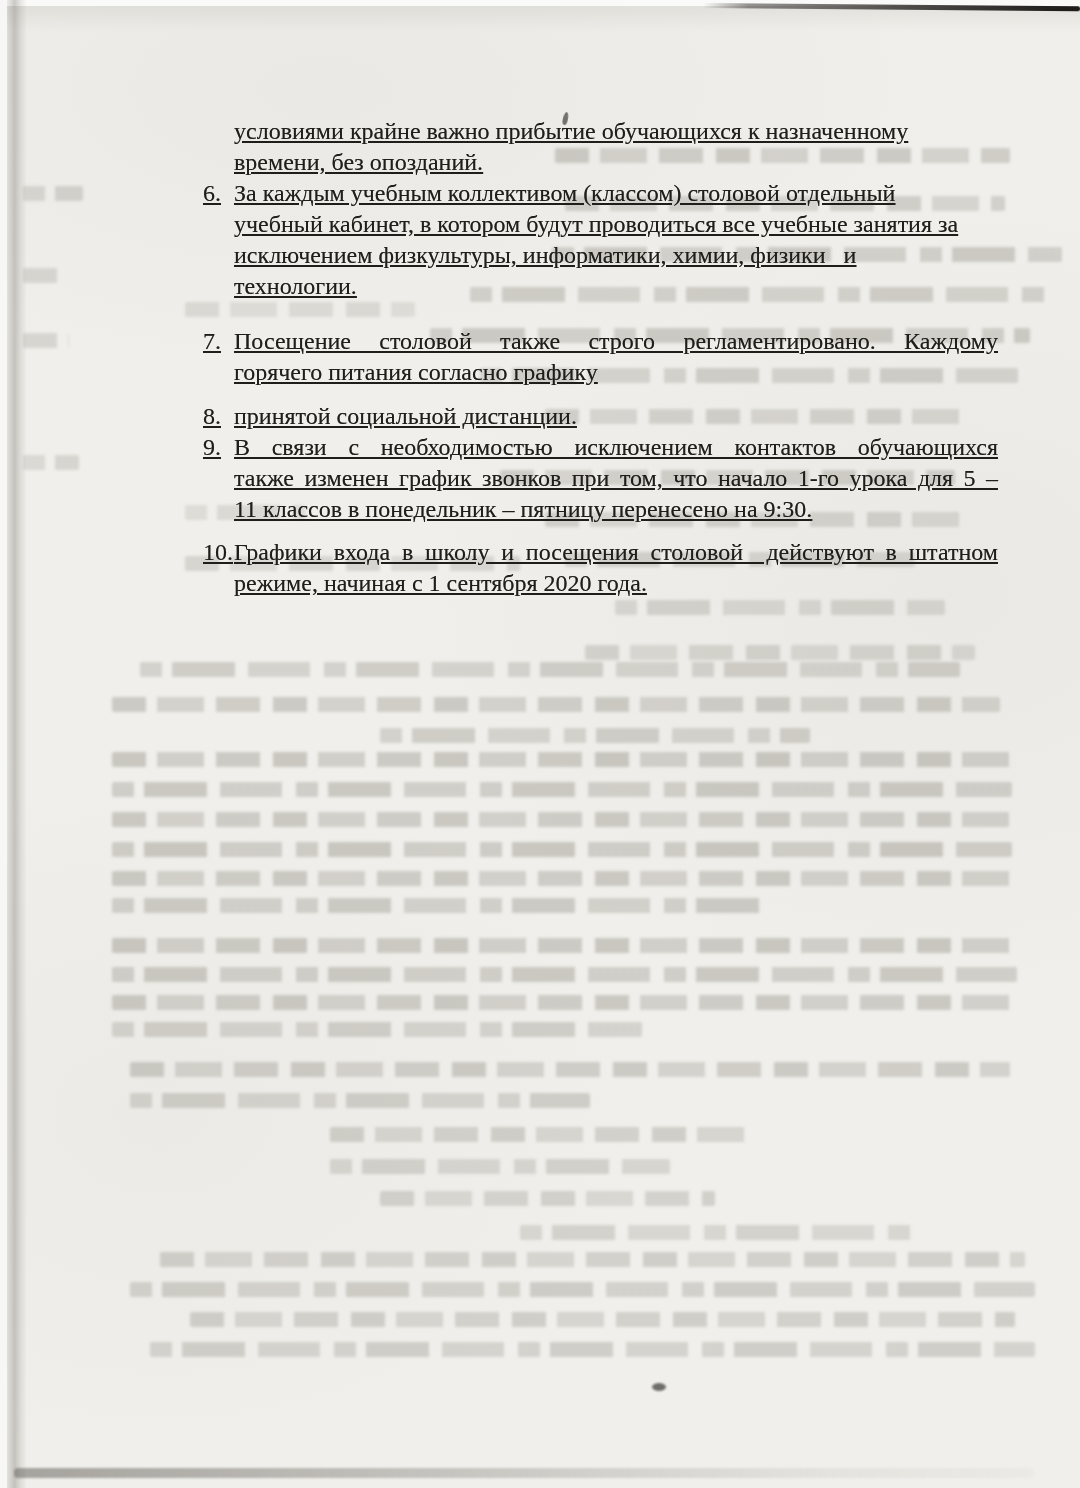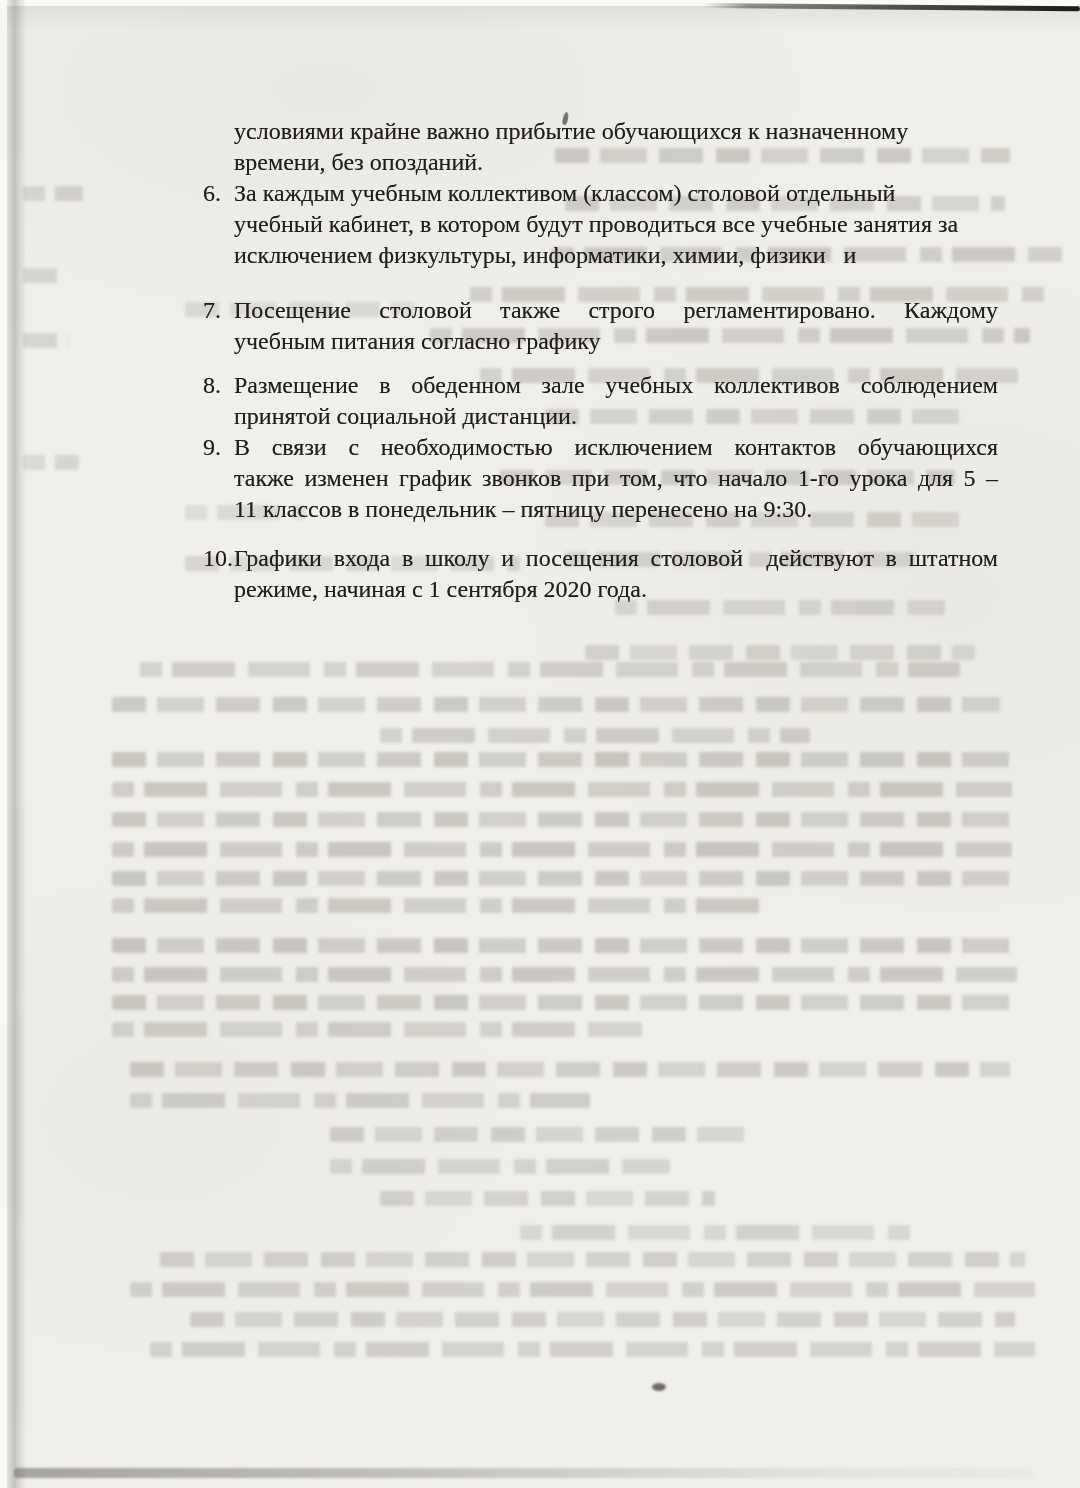--- a/index.html
+++ b/index.html
@@ -51,21 +51,21 @@
           rgba(122,116,105,.48) 45px 92px, rgba(122,116,105,0) 92px 104px,
           rgba(122,116,105,.55) 104px 148px, rgba(122,116,105,0) 148px 161px); }
   .gb { background:repeating-linear-gradient(90deg,
           rgba(122,116,105,.52) 0 22px, rgba(122,116,105,0) 22px 32px,
           rgba(122,116,105,.60) 32px 95px, rgba(122,116,105,0) 95px 108px,
           rgba(122,116,105,.50) 108px 170px, rgba(122,116,105,0) 170px 184px); }
 
   
   .doc { position:absolute; left:203px; top:116px; width:800px;
          color:var(--ink, #201e1b); font-size:24px; line-height:31px;
-         text-shadow:0 0 .6px rgba(32,30,27,.55); }
+         text-shadow:0 0 .6px rgba(32,30,27,.55);text-decoration:underline; }
   .item { display:flex; align-items:flex-start; }
   .num  { flex:0 0 31px; white-space:nowrap; }
   .lines{ flex:0 0 764px; width:764px; }
   .line { white-space:nowrap; }
   .line.just { white-space:normal; text-align:justify; text-align-last:justify; }
 </style>
 </head>
 <body>
 
 <div class="page">
@@ -122,45 +122,45 @@
           <div class="line">условиями крайне важно прибытие обучающихся к назначенному</div>
           <div class="line">времени, без опозданий.</div>
         </div>
       </div>
       <div class="item" style="margin-top: 0px;">
         <span class="num">6.</span>
         <div class="lines">
           <div class="line">За каждым учебным коллективом (классом) столовой отдельный</div>
           <div class="line">учебный кабинет, в котором будут проводиться все учебные занятия за</div>
           <div class="line">исключением физкультуры, информатики, химии, физики&nbsp;&nbsp; и</div>
+          <div class="line">технологии.</div>
         </div>
       </div>
       <div class="item" style="margin-top: 24px;">
         <span class="num">7.</span>
         <div class="lines">
           <div class="line just">Посещение столовой также строго регламентировано. Каждому</div>
-          <div class="line">учебным питания согласно графику</div>
+          <div class="line">горячего питания согласно графику</div>
         </div>
       </div>
       <div class="item" style="margin-top: 13px;">
         <span class="num">8.</span>
         <div class="lines">
-          <div class="line just">Размещение в обеденном зале учебных коллективов соблюдением</div>
           <div class="line">принятой социальной дистанции.</div>
         </div>
       </div>
       <div class="item" style="margin-top: 0px;">
         <span class="num">9.</span>
         <div class="lines">
           <div class="line just">В связи с необходимостью исключением контактов обучающихся</div>
           <div class="line just">также изменен график звонков при том, что начало 1-го урока для 5 –</div>
           <div class="line">11 классов в понедельник – пятницу перенесено на 9:30.</div>
         </div>
       </div>
-      <div class="item" style="margin-top: 18px;">
+      <div class="item" style="margin-top: 12px;">
         <span class="num">10.</span>
         <div class="lines">
           <div class="line just">Графики входа в школу и посещения столовой&nbsp; действуют в штатном</div>
           <div class="line">режиме, начиная с 1 сентября 2020 года.</div>
         </div>
       </div>
     </div>
 
   <div class="top-white"></div>
   <div class="top-band"></div>

